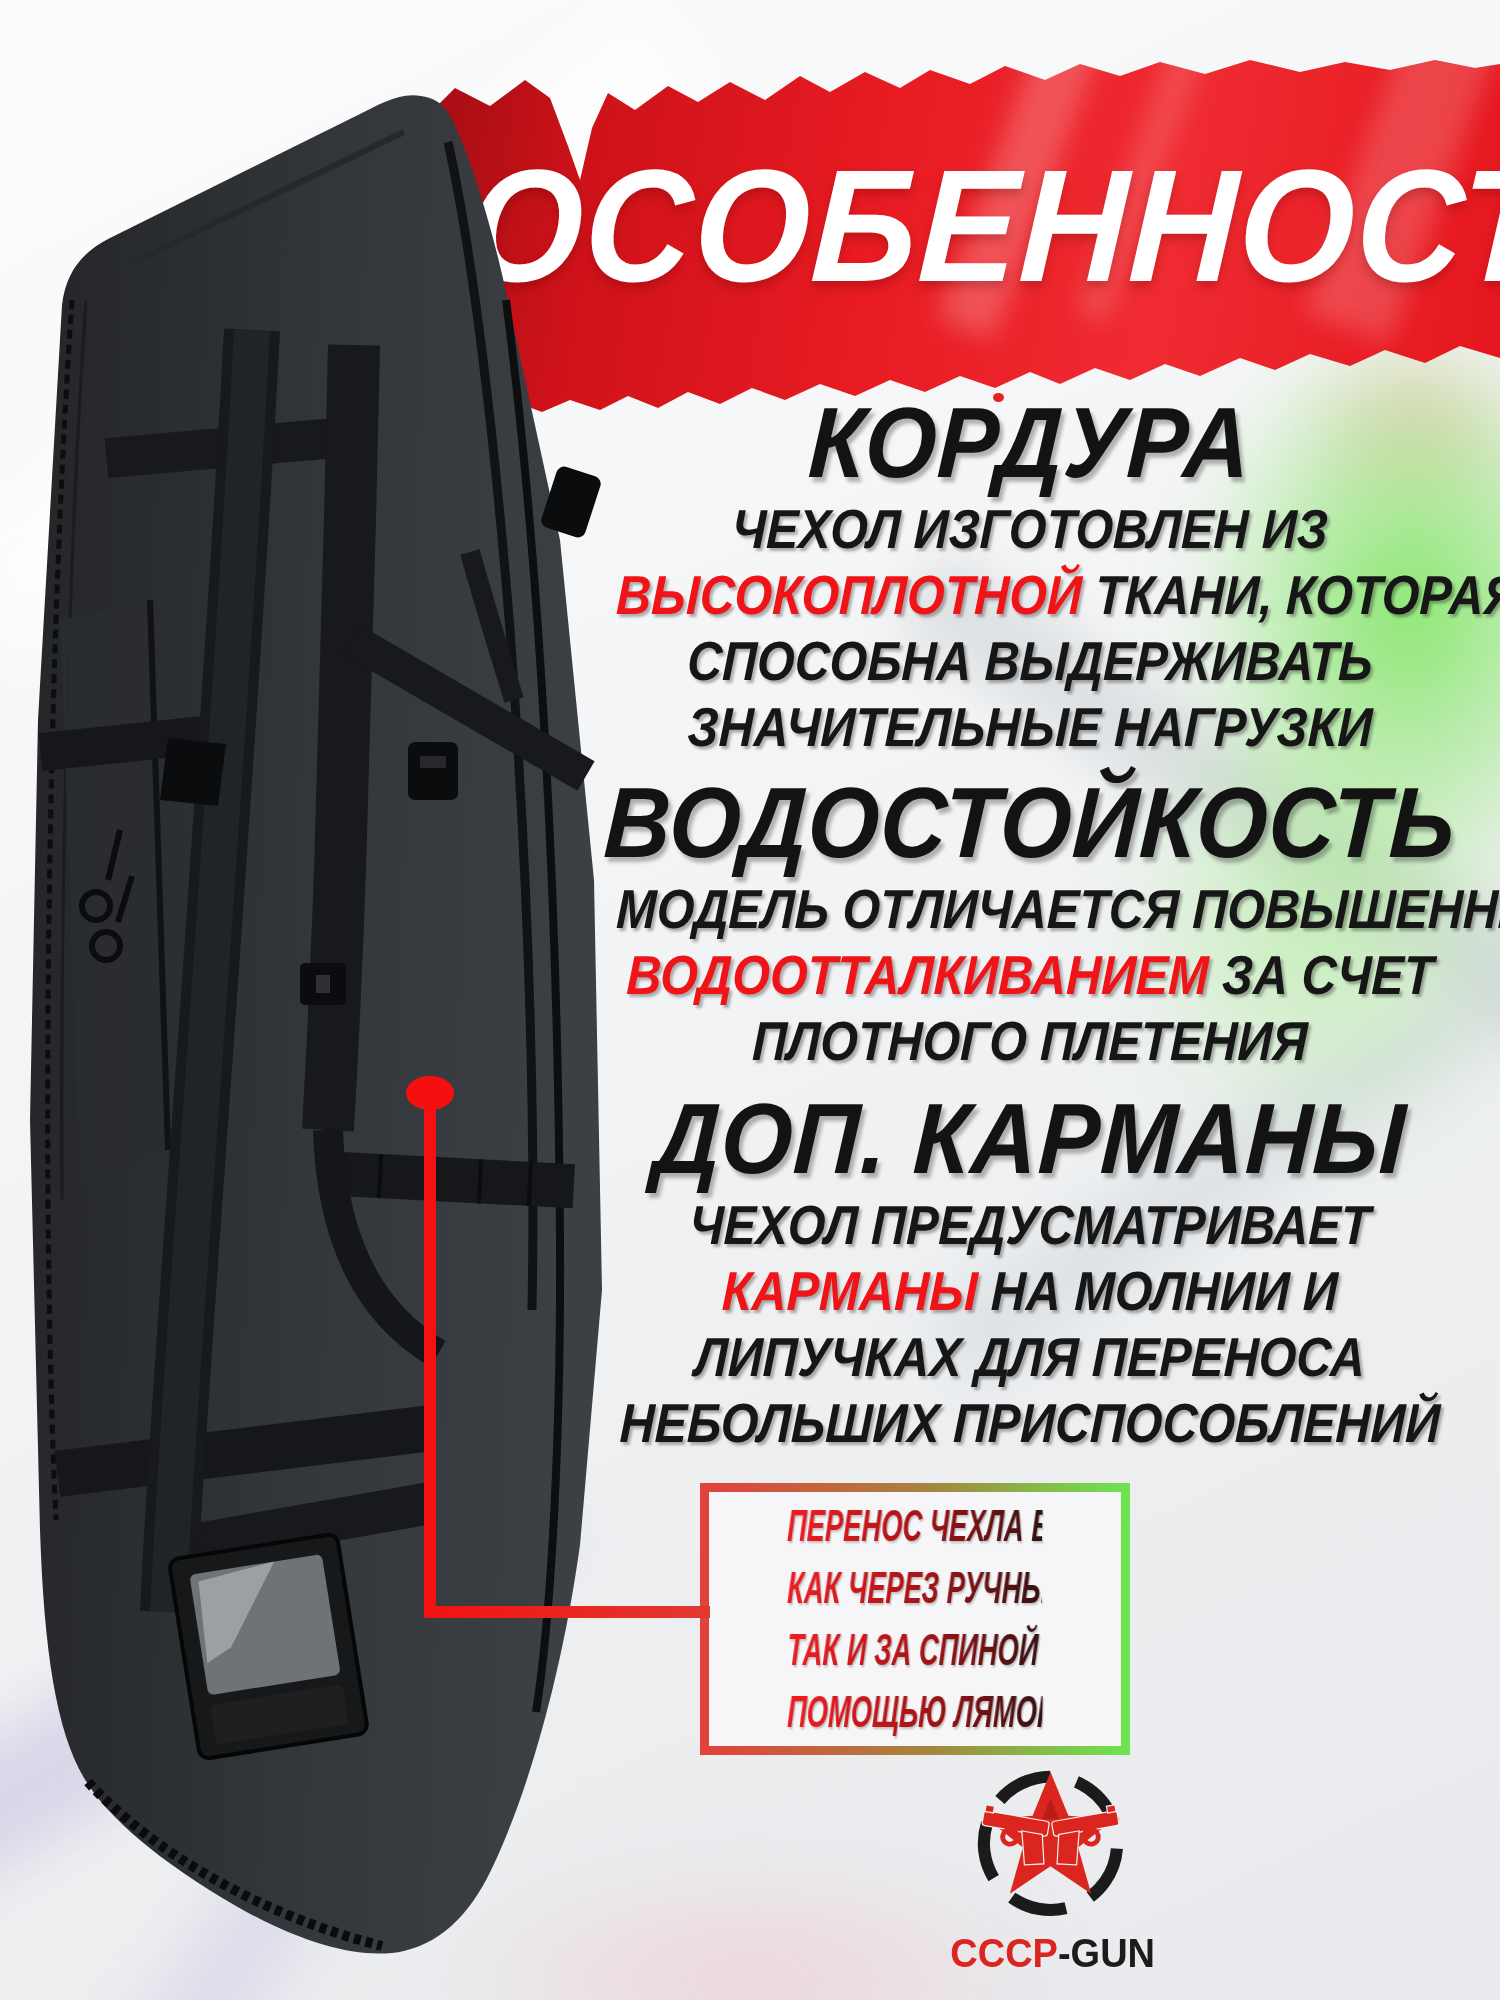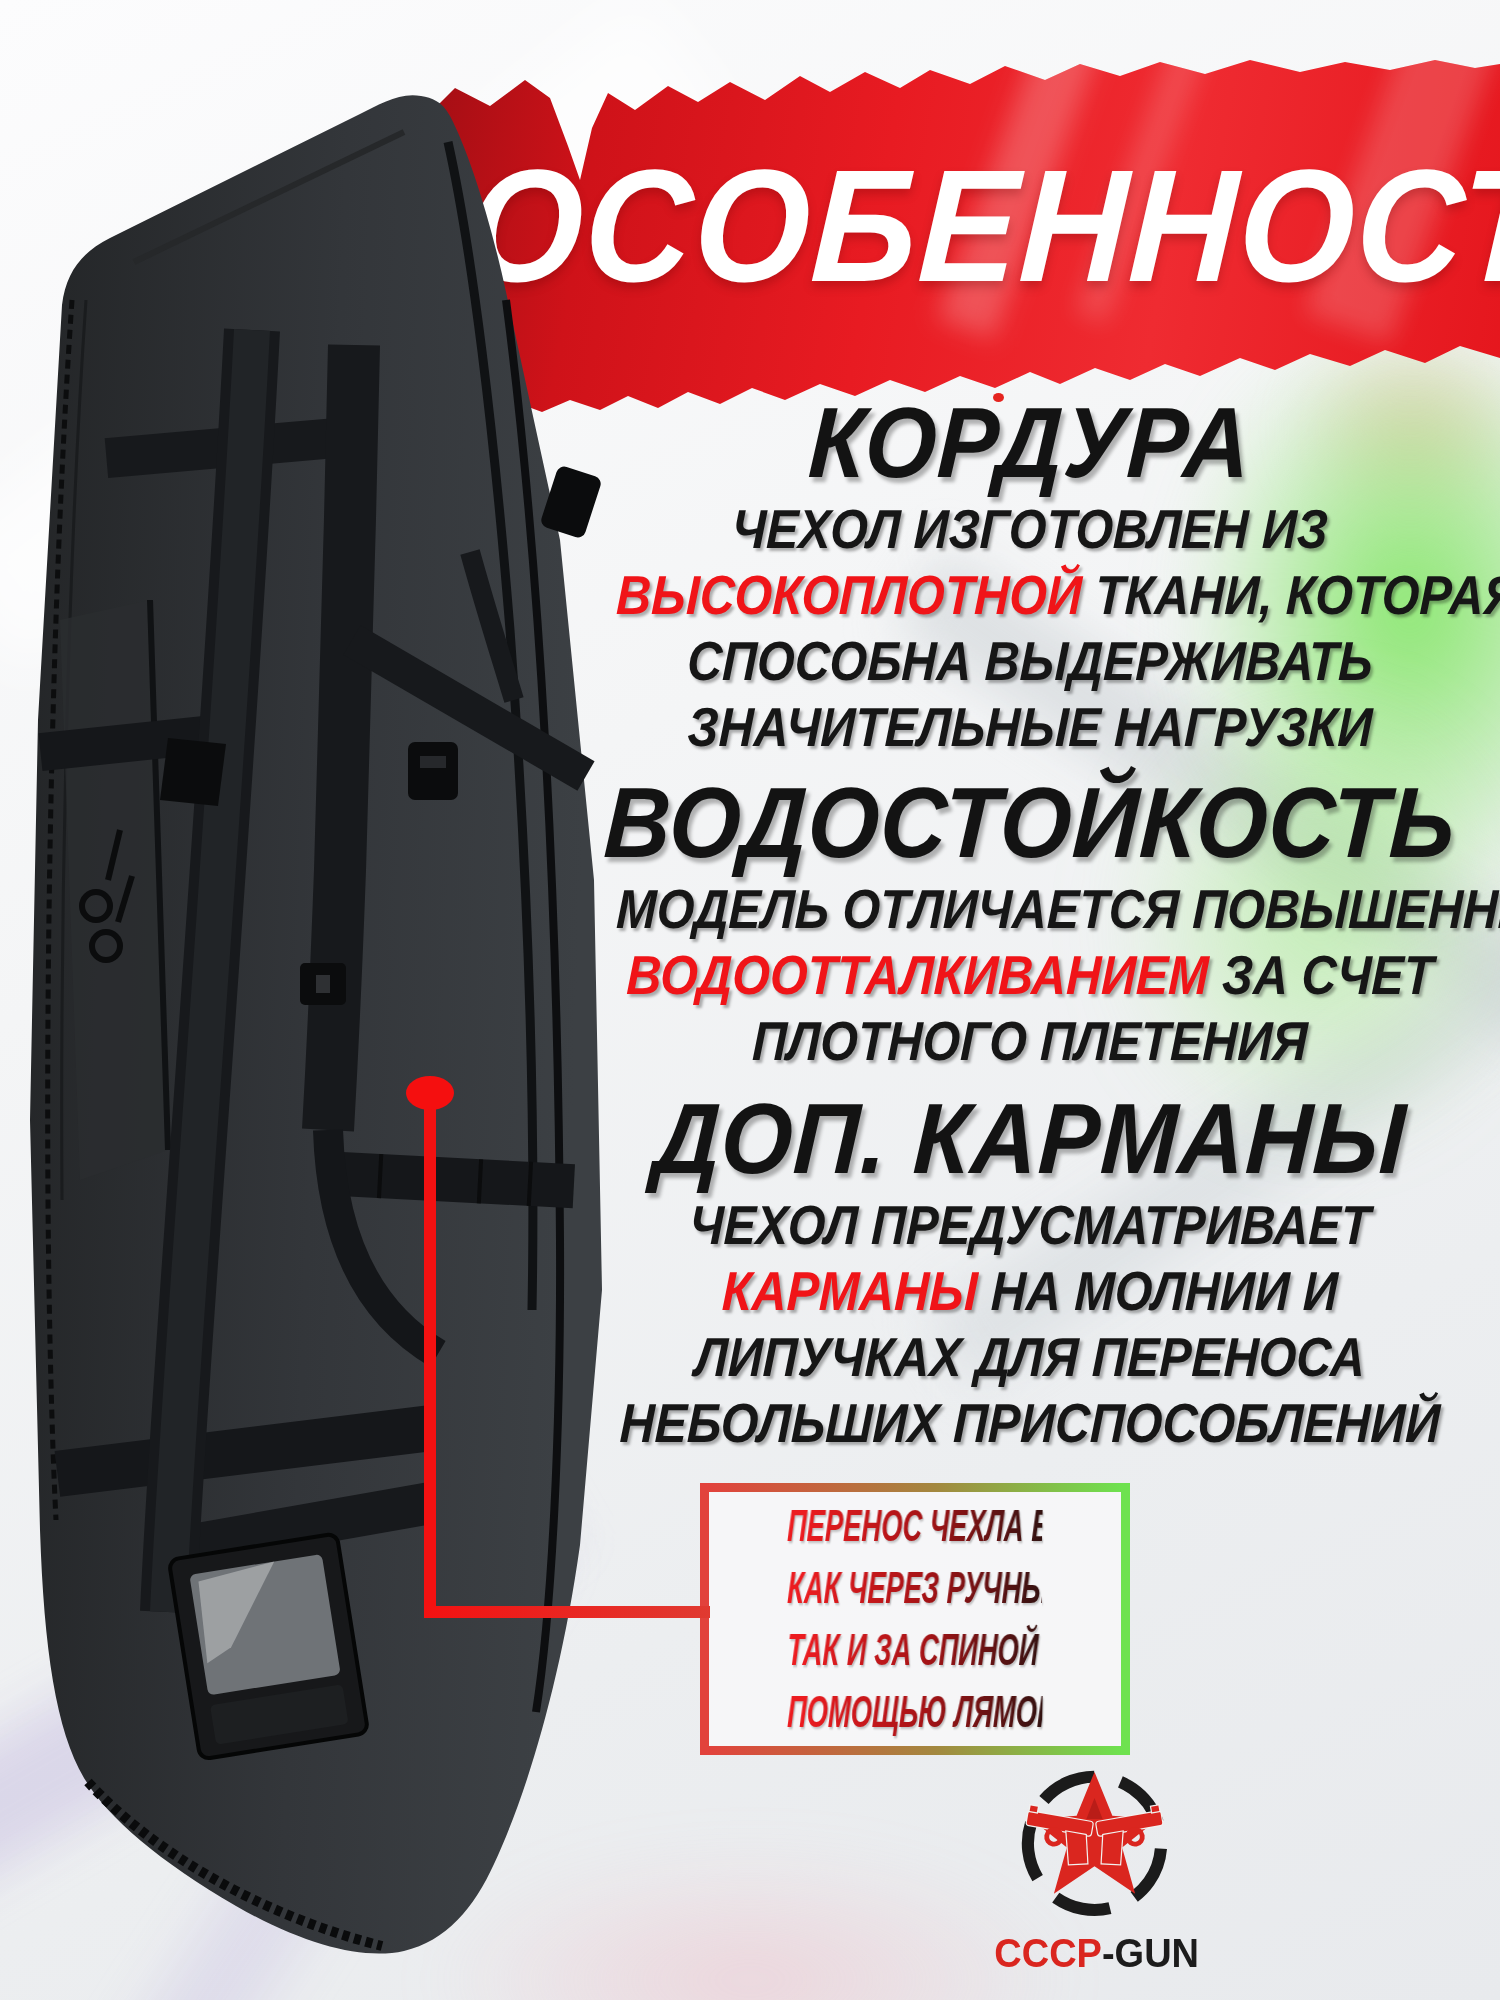--- a/index.html
+++ b/index.html
@@ -81,21 +81,21 @@
   }
   
   .marker-dot{position:absolute;left:406px;top:1076px;width:48px;height:34px;border-radius:50%;
     background:#f50f0f;z-index:6;}
   .conn-v{position:absolute;left:424px;top:1090px;width:12px;height:528px;background:#f31111;z-index:6;}
   .conn-h{position:absolute;left:424px;top:1606px;width:286px;height:12px;
     background:linear-gradient(90deg,#f31111,#e03a31);z-index:6;}
   
   .bag{position:absolute;left:0;top:0;z-index:3;}
   
-  .brand{position:absolute;left:945px;top:1765px;width:210px;text-align:center;z-index:4;margin-left:44px;}
+  .brand{position:absolute;left:945px;top:1765px;width:210px;text-align:center;z-index:4;}
   .brand-text{
     font-weight:700;font-size:40px;line-height:40px;letter-spacing:0px;
     transform:scaleX(.95);margin-top:4px;color:#1c1c1c;white-space:nowrap;
   }
   .brand-text .c-red{color:#da261f;}
 </style>
 </head>
 <body>
 
 <div id="canvas">

